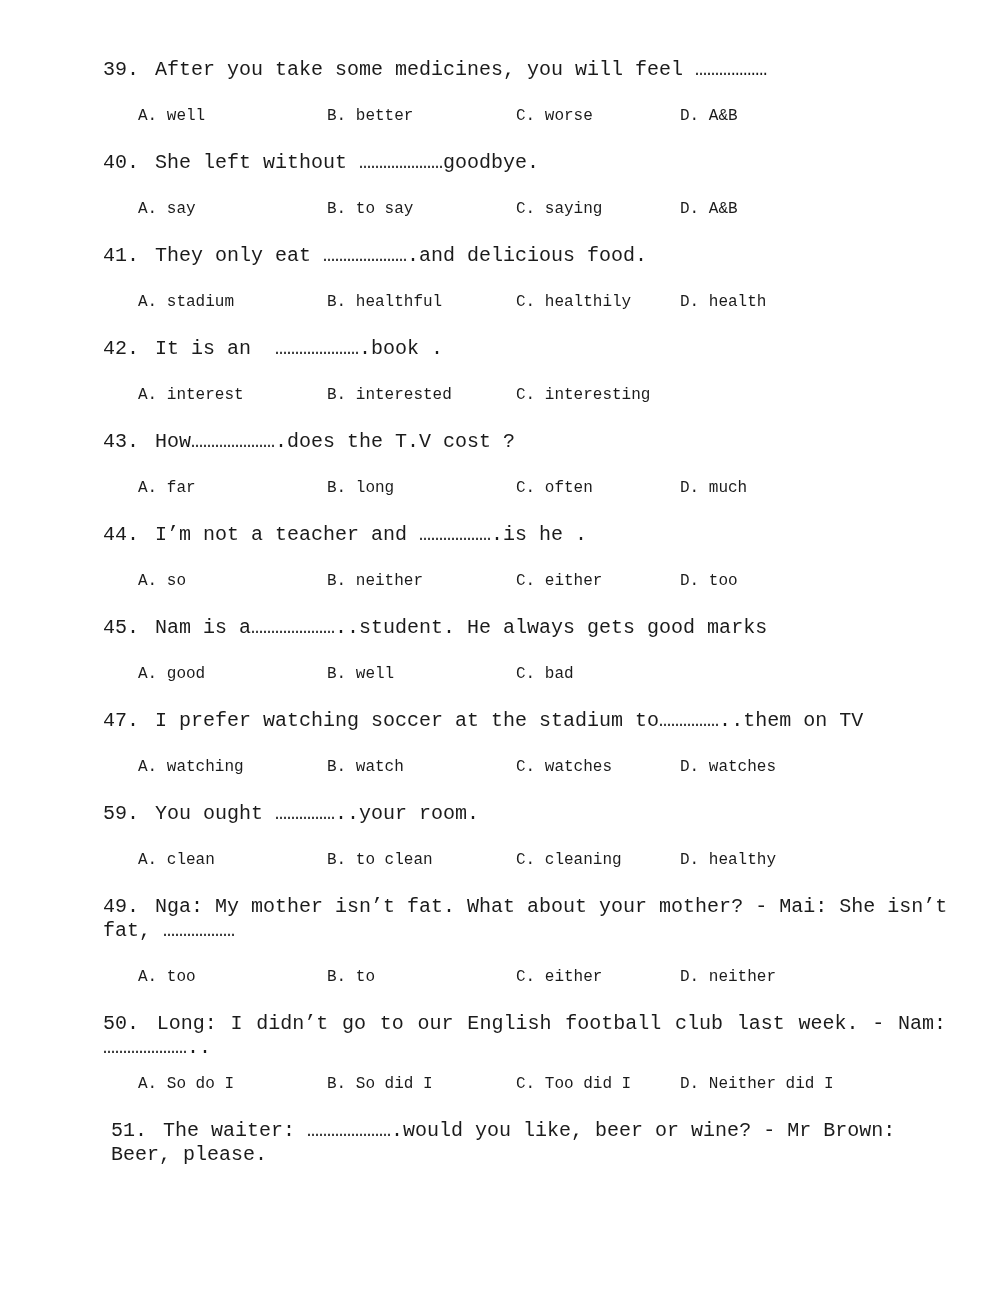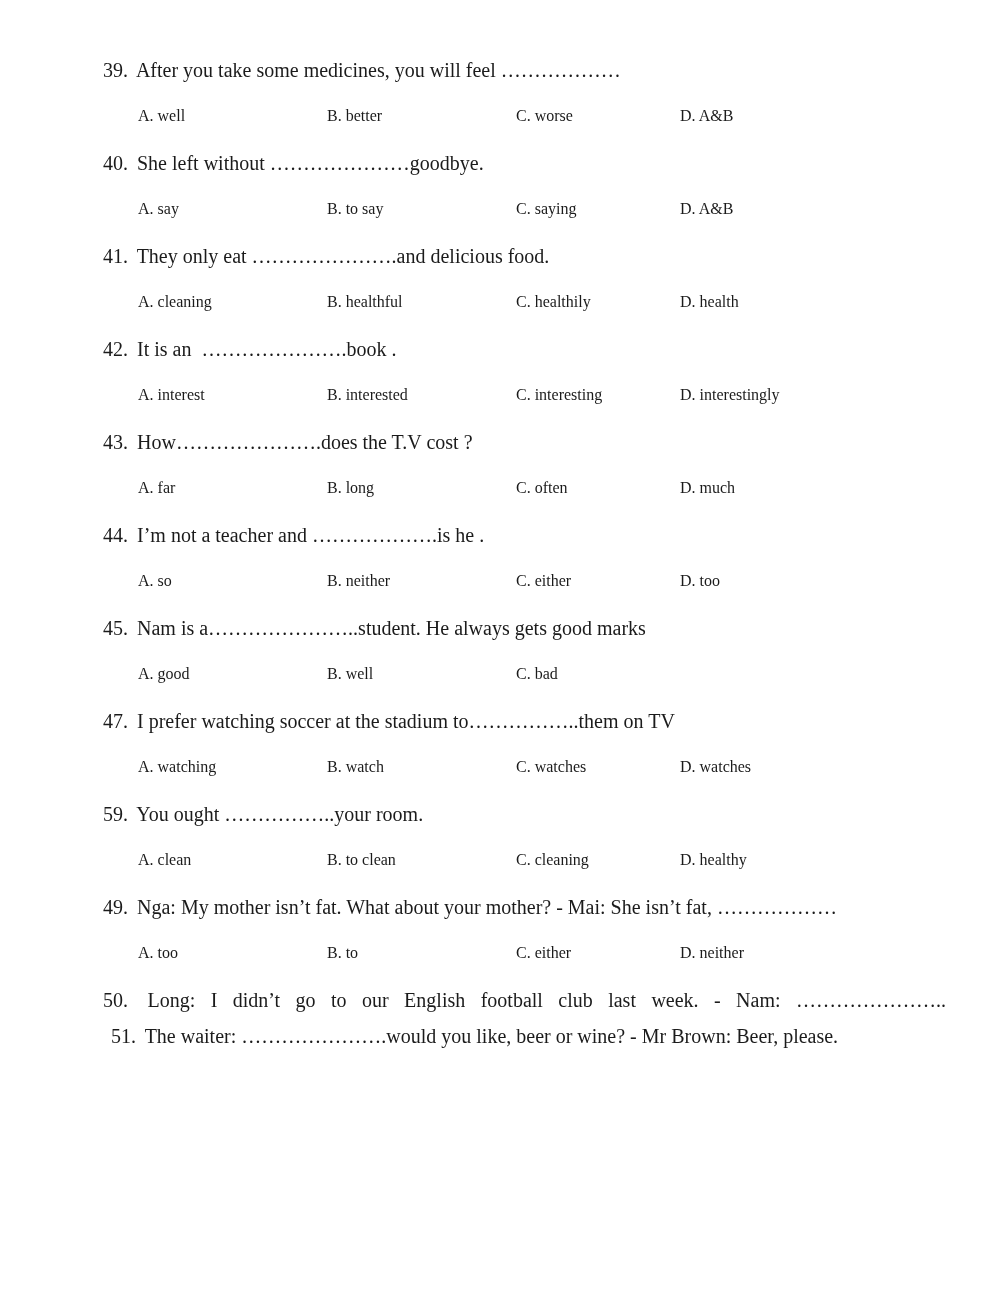--- a/index.html
+++ b/index.html
@@ -12,20 +12,21 @@
     height: 1291px;
     overflow: hidden;
     font-family: "Liberation Serif", "DejaVu Serif", serif;
     color: #1b1b1b;
   }
   .page {
     box-sizing: border-box;
     width: 1000px;
     height: 1291px;
     padding: 58px 40px 0 103px;
+    font-family: Liberation Mono, monospace;
   }
   .q-line {
     font-size: 20px;
     line-height: 24px;
     margin-bottom: 22px;
     white-space: pre-wrap;
   }
   .q-num { margin-right: 4px; }
   .opt-line {
     display: grid;
@@ -65,34 +66,33 @@
       <span class="opt">A. say</span>
       <span class="opt">B. to say</span>
       <span class="opt">C. saying</span>
       <span class="opt">D. A&amp;B</span>
     </div>
   </div>
 
   <div class="question">
     <div class="q-line"><span class="q-num">41.</span> <span class="q-text">They only eat ………………….and delicious food.</span></div>
     <div class="opt-line">
-      <span class="opt">A. cleaning</span>
+      <span class="opt">A. stadium</span>
       <span class="opt">B. healthful</span>
       <span class="opt">C. healthily</span>
       <span class="opt">D. health</span>
     </div>
   </div>
 
   <div class="question">
     <div class="q-line"><span class="q-num">42.</span> <span class="q-text">It is an  ………………….book .</span></div>
     <div class="opt-line">
       <span class="opt">A. interest</span>
       <span class="opt">B. interested</span>
       <span class="opt">C. interesting</span>
-      <span class="opt">D. interestingly</span>
     </div>
   </div>
 
   <div class="question">
     <div class="q-line"><span class="q-num">43.</span> <span class="q-text">How………………….does the T.V cost ?</span></div>
     <div class="opt-line">
       <span class="opt">A. far</span>
       <span class="opt">B. long</span>
       <span class="opt">C. often</span>
       <span class="opt">D. much</span>
@@ -144,20 +144,26 @@
     <div class="opt-line">
       <span class="opt">A. too</span>
       <span class="opt">B. to</span>
       <span class="opt">C. either</span>
       <span class="opt">D. neither</span>
     </div>
   </div>
 
   <div class="question">
     <div class="q-line justify tight"><span class="q-num">50.</span> <span class="q-text">Long: I didn’t go to our English football club last week. - Nam: …………………..</span></div>
+    <div class="opt-line">
+      <span class="opt">A. So do I</span>
+      <span class="opt">B. So did I</span>
+      <span class="opt">C. Too did I</span>
+      <span class="opt">D. Neither did I</span>
+    </div>
   </div>
 
   <div class="question">
     <div class="q-line indent"><span class="q-num">51.</span> <span class="q-text">The waiter: ………………….would you like, beer or wine? - Mr Brown: Beer, please.</span></div>
 
   </div>
 </div>
 </div>
 
 </body></html>

